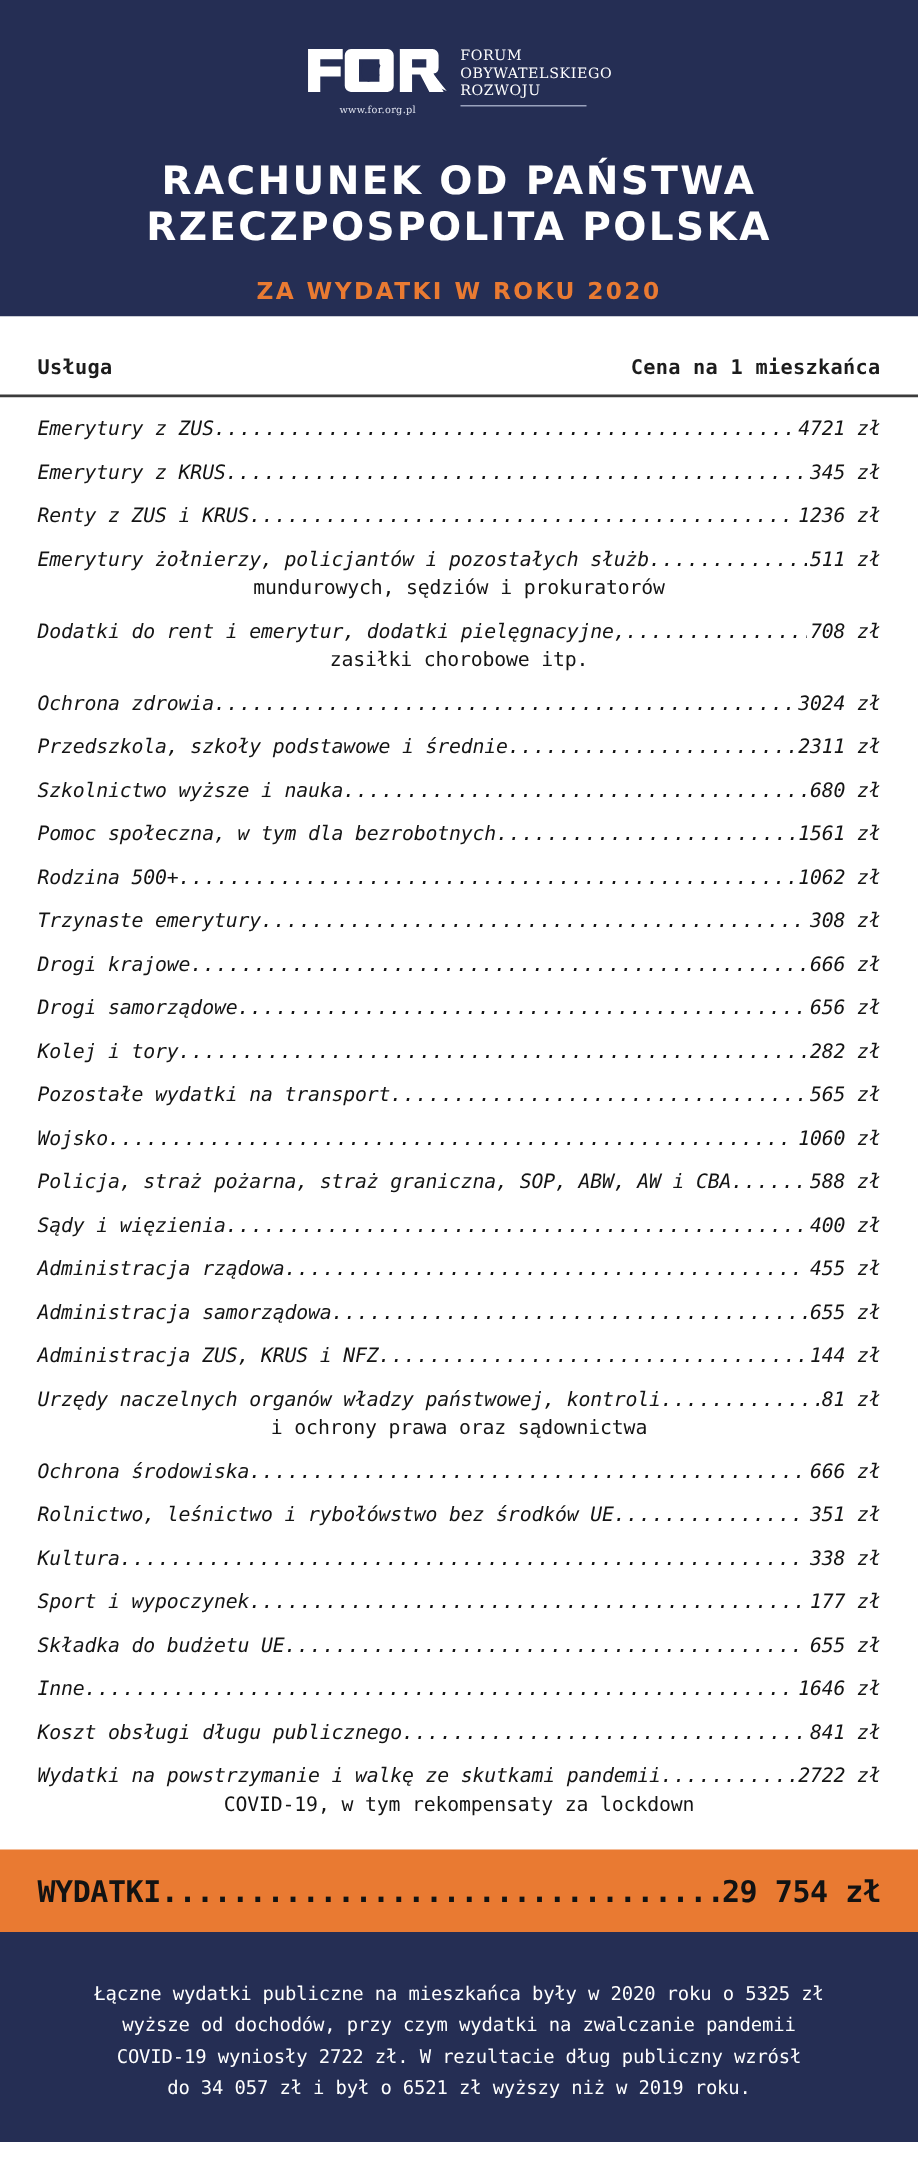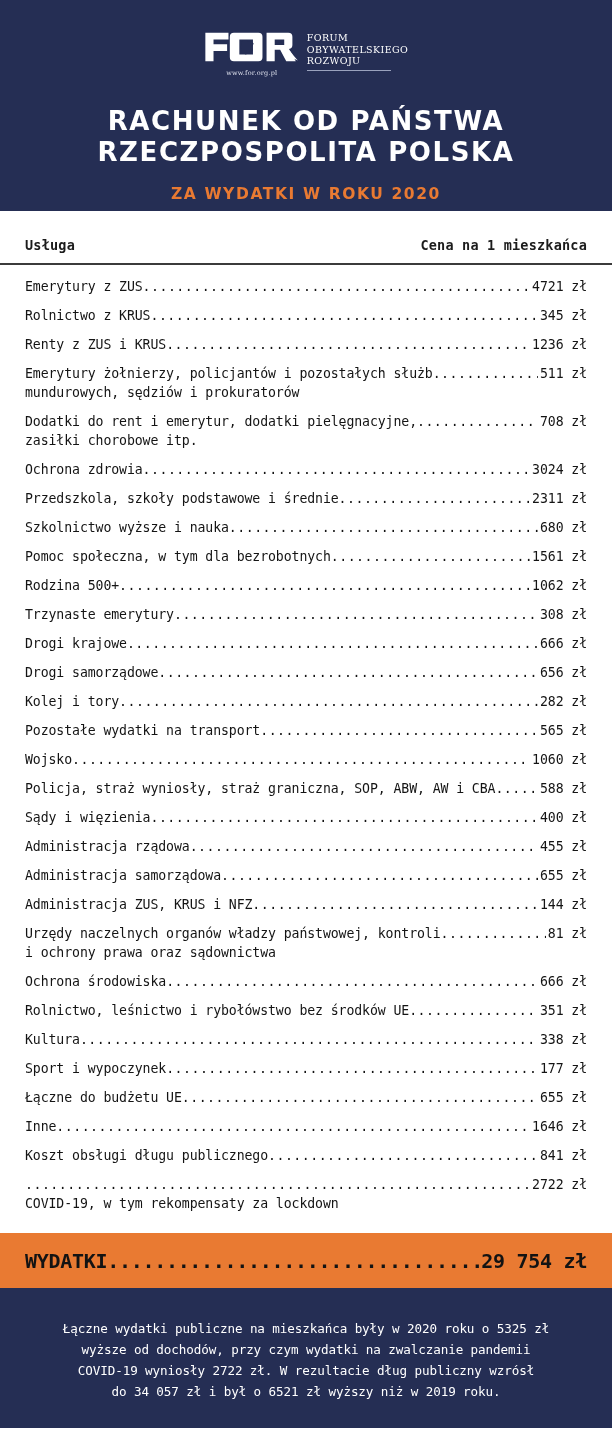--- a/index.html
+++ b/index.html
@@ -131,37 +131,39 @@
     color: #141414;
     margin-bottom: 10px;
     letter-spacing: -0.1px;
     white-space: nowrap;
   }
 
   .row-main {
     display: flex;
     align-items: baseline;
     width: 100%;
+    font-style: italic;
   }
 
   .row-label { flex: 0 0 auto; }
 
   .leader {
     flex: 1 1 auto;
     overflow: hidden;
     white-space: nowrap;
     min-width: 6px;
     letter-spacing: 0.5px;
   }
 
   .row-value { flex: 0 0 auto; padding-left: 2px; }
 
   .row-cont {
     display: block;
     white-space: nowrap;
+    text-align: center;
   }
 
   
   .total-bar {
     background: #E97A32;
     height: 55px;
     display: flex;
     align-items: center;
     padding: 0 25px;
   }
@@ -253,21 +255,21 @@
   <div class="list" id="list">
       <div class="row">
         <div class="row-main">
           <span class="row-label">Emerytury z ZUS</span>
           <span class="leader">.........................................................................................</span>
           <span class="row-value"> 4721 zł</span>
         </div>
       </div>
       <div class="row">
         <div class="row-main">
-          <span class="row-label">Rolnictwo z KRUS</span>
+          <span class="row-label">Emerytury z KRUS</span>
           <span class="leader">.........................................................................................</span>
           <span class="row-value"> 345 zł</span>
         </div>
       </div>
       <div class="row">
         <div class="row-main">
           <span class="row-label">Renty z ZUS i KRUS</span>
           <span class="leader">.........................................................................................</span>
           <span class="row-value"> 1236 zł</span>
         </div>
@@ -360,21 +362,21 @@
       </div>
       <div class="row">
         <div class="row-main">
           <span class="row-label">Wojsko</span>
           <span class="leader">.........................................................................................</span>
           <span class="row-value"> 1060 zł</span>
         </div>
       </div>
       <div class="row">
         <div class="row-main">
-          <span class="row-label">Policja, straż wyniosły, straż graniczna, SOP, ABW, AW i CBA</span>
+          <span class="row-label">Policja, straż pożarna, straż graniczna, SOP, ABW, AW i CBA</span>
           <span class="leader">.........................................................................................</span>
           <span class="row-value"> 588 zł</span>
         </div>
       </div>
       <div class="row">
         <div class="row-main">
           <span class="row-label">Sądy i więzienia</span>
           <span class="leader">.........................................................................................</span>
           <span class="row-value"> 400 zł</span>
         </div>
@@ -431,41 +433,42 @@
       </div>
       <div class="row">
         <div class="row-main">
           <span class="row-label">Sport i wypoczynek</span>
           <span class="leader">.........................................................................................</span>
           <span class="row-value"> 177 zł</span>
         </div>
       </div>
       <div class="row">
         <div class="row-main">
-          <span class="row-label">Łączne do budżetu UE</span>
+          <span class="row-label">Składka do budżetu UE</span>
           <span class="leader">.........................................................................................</span>
           <span class="row-value"> 655 zł</span>
         </div>
       </div>
       <div class="row">
         <div class="row-main">
           <span class="row-label">Inne</span>
           <span class="leader">.........................................................................................</span>
           <span class="row-value"> 1646 zł</span>
         </div>
       </div>
       <div class="row">
         <div class="row-main">
           <span class="row-label">Koszt obsługi długu publicznego</span>
           <span class="leader">.........................................................................................</span>
           <span class="row-value"> 841 zł</span>
         </div>
       </div>
       <div class="row">
         <div class="row-main">
+          <span class="row-label">Wydatki na powstrzymanie i walkę ze skutkami pandemii</span>
           <span class="leader">.........................................................................................</span>
           <span class="row-value"> 2722 zł</span>
         </div>
         <span class="row-cont">COVID-19, w tym rekompensaty za lockdown</span>
       </div>
     </div>
 
   <div class="total-bar">
     <div class="total-inner">
       <span class="total-label">WYDATKI</span>

